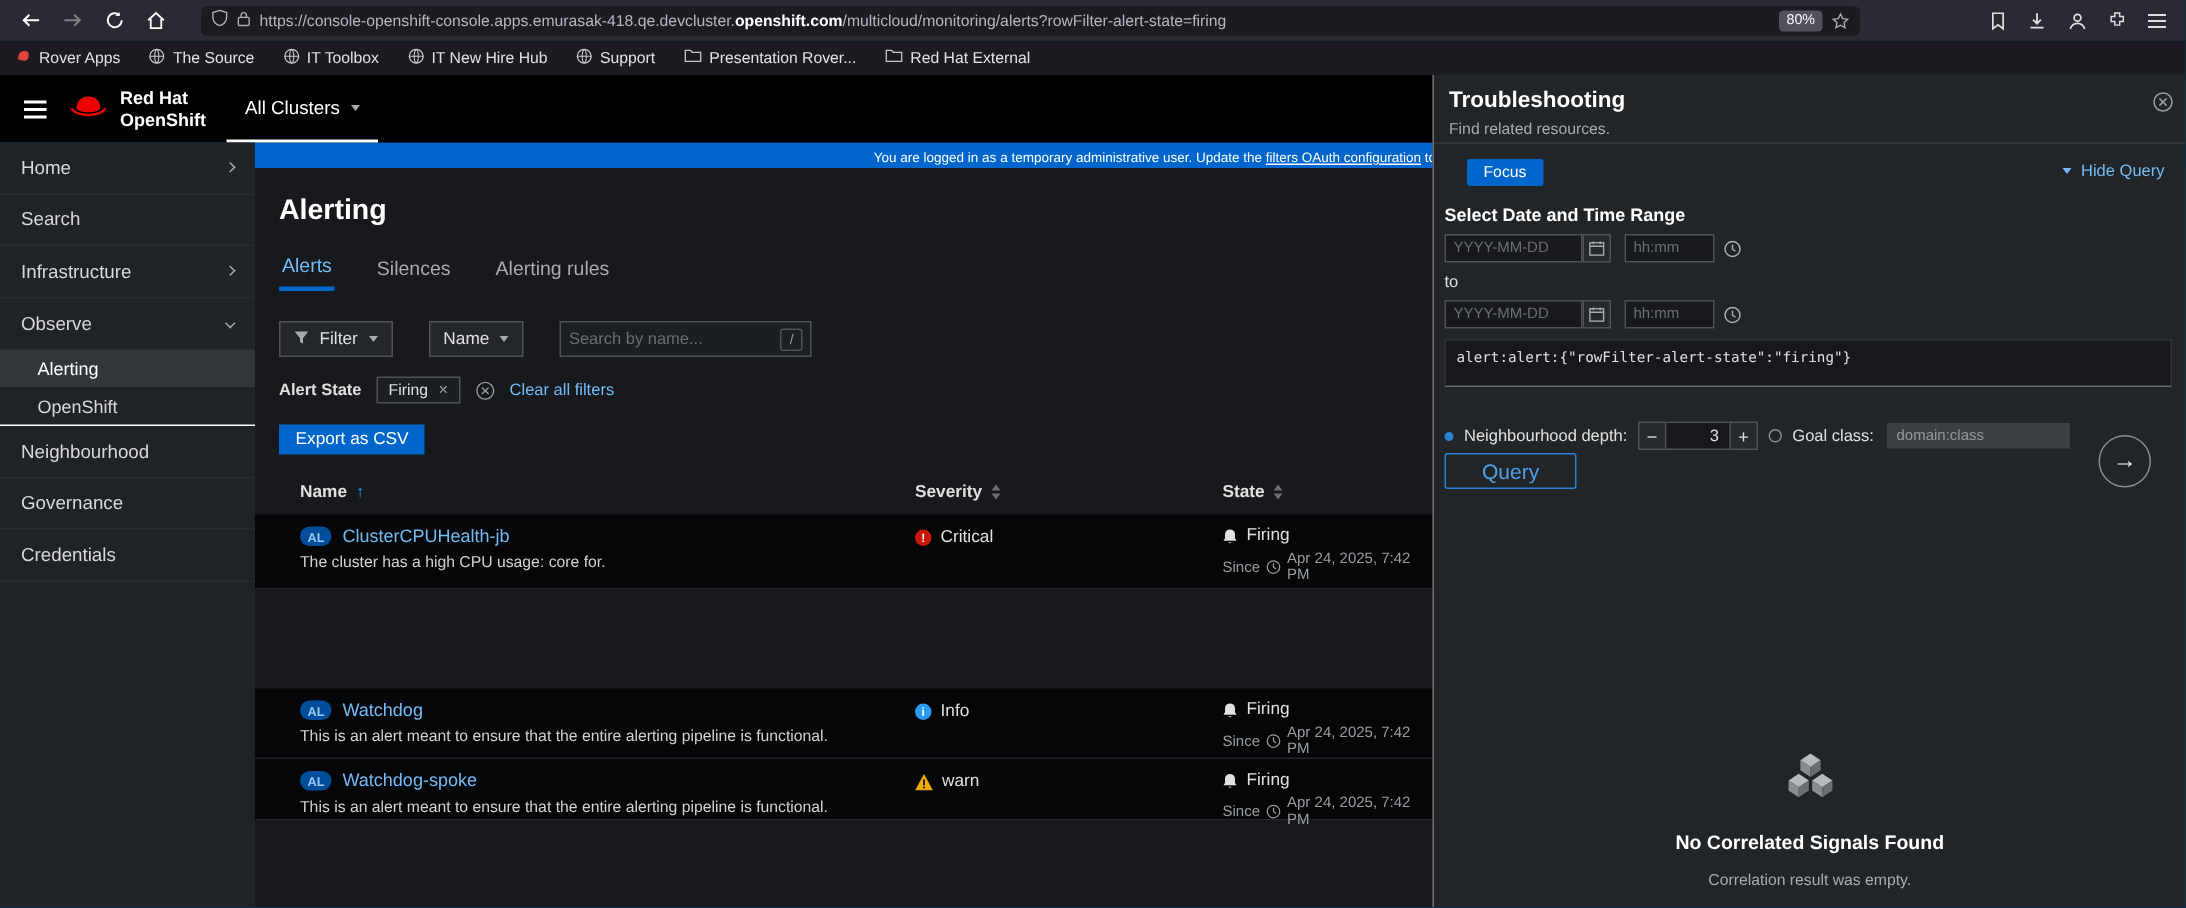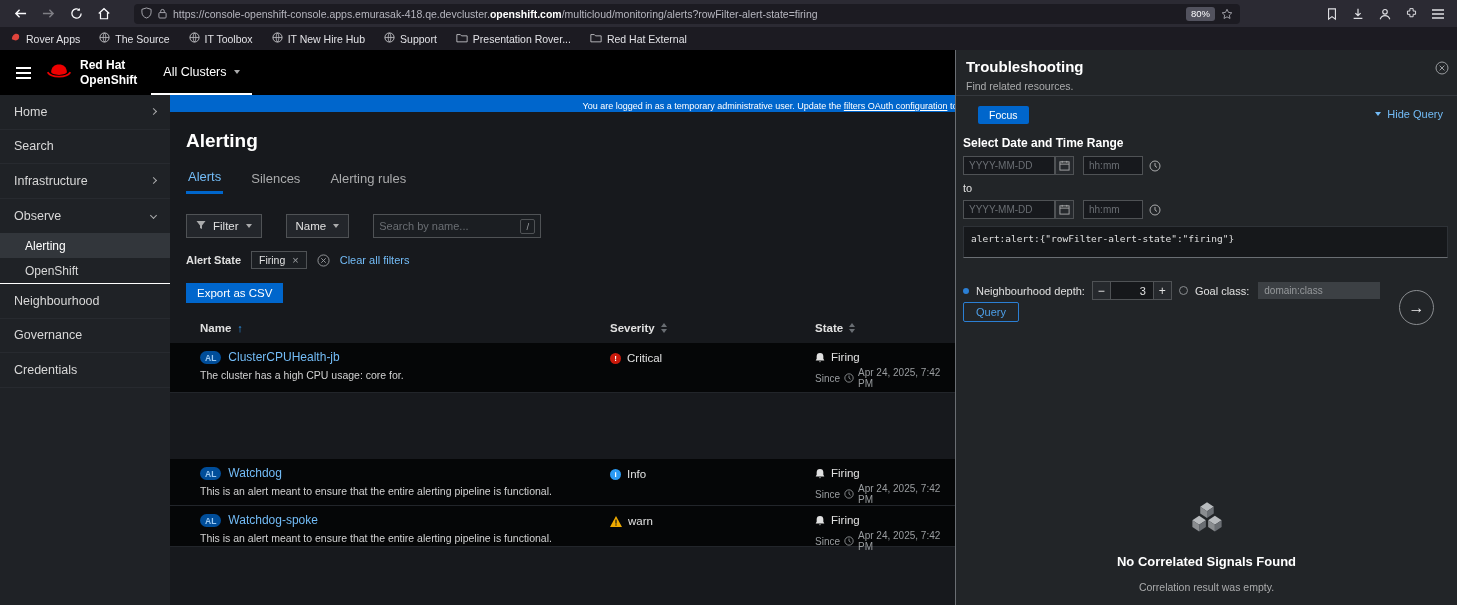--- a/index.html
+++ b/index.html
@@ -115,21 +115,21 @@
   .query-box{position:absolute;top:176px;left:7px;right:9px;height:32px;background:#16181b;border:1px solid #2e3237;border-bottom-color:#6a6e73;padding:6px 7px;font-family:"DejaVu Sans Mono",monospace;font-size:9.5px;color:#e0e0e0;white-space:nowrap;overflow:hidden;cursor:text;}
   .opts{position:absolute;top:231px;left:7px;display:flex;align-items:center;gap:7px;}
   .radio-on{width:5px;height:5px;border:3px solid #2b7fd4;border-radius:50%;background:#16181b;cursor:pointer;flex:none;}
   .radio-off{width:9px;height:9px;border:1px solid #8a8d90;border-radius:50%;cursor:pointer;flex:none;}
   .opt-label{font-size:11px;color:#e0e0e0;}
   .stepper{display:flex;align-items:center;}
   .step-btn{width:19px;height:19px;border:1px solid #4f5255;background:#26292d;color:#e0e0e0;font-size:12px;display:flex;align-items:center;justify-content:center;font-family:inherit;cursor:pointer;padding:0;}
   .step-val{width:42px;height:19px;border-top:1px solid #4f5255;border-bottom:1px solid #4f5255;background:#16181b;color:#e0e0e0;font-size:11px;display:flex;align-items:center;justify-content:flex-end;padding-right:7px;}
   .goal-inp{width:122px;height:17px;background:#3c4044;border:0;color:#e0e0e0;font-size:10px;padding:0 6px;font-family:inherit;outline:0;margin-left:2px;}
   .goal-inp::placeholder{color:#96999c;}
-  .query-btn{position:absolute;top:252px;left:7px;background:transparent;border:1px solid #2b7fd4;color:#4d9fe8;font-size:11px;padding:3px 12px;border-radius:2px;font-family:inherit;cursor:pointer;text-align:right;}
+  .query-btn{position:absolute;top:252px;left:7px;background:transparent;border:1px solid #2b7fd4;color:#4d9fe8;font-size:14px;padding:3px 24px;border-radius:2px;font-family:inherit;cursor:pointer;text-align:right;}
   .go-btn{position:absolute;top:240px;left:443px;width:35px;height:35px;border-radius:50%;border:1px solid #8a8d90;display:flex;align-items:center;justify-content:center;color:#ececec;font-size:16px;background:transparent;cursor:pointer;}
   .empty-icon{position:absolute;top:452px;left:0;right:0;text-align:center;}
   .empty-title{position:absolute;top:504px;left:0;right:0;text-align:center;font-size:13px;font-weight:bold;color:#fff;}
   .empty-sub{position:absolute;top:531px;left:0;right:0;text-align:center;font-size:10.5px;color:#aaabac;}
 </style>
 </head>
 <body>
 
 <div class="screen">
 

